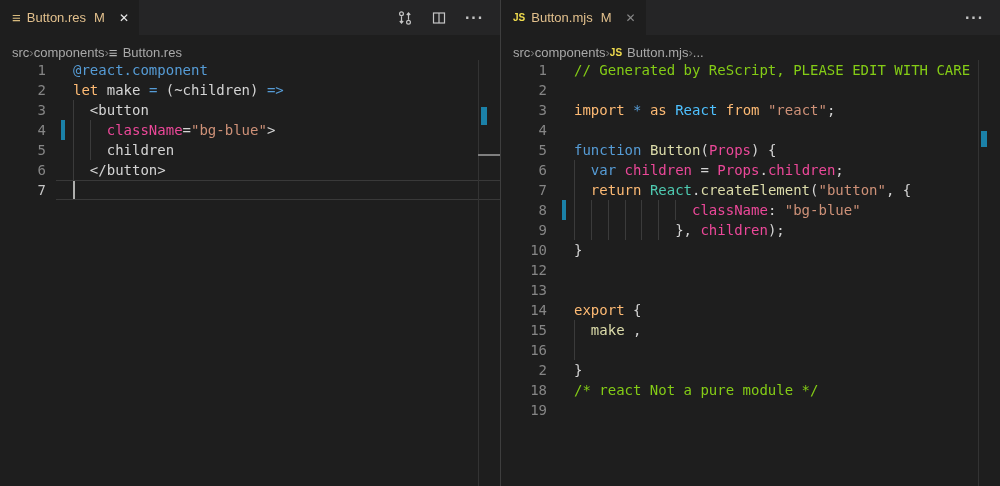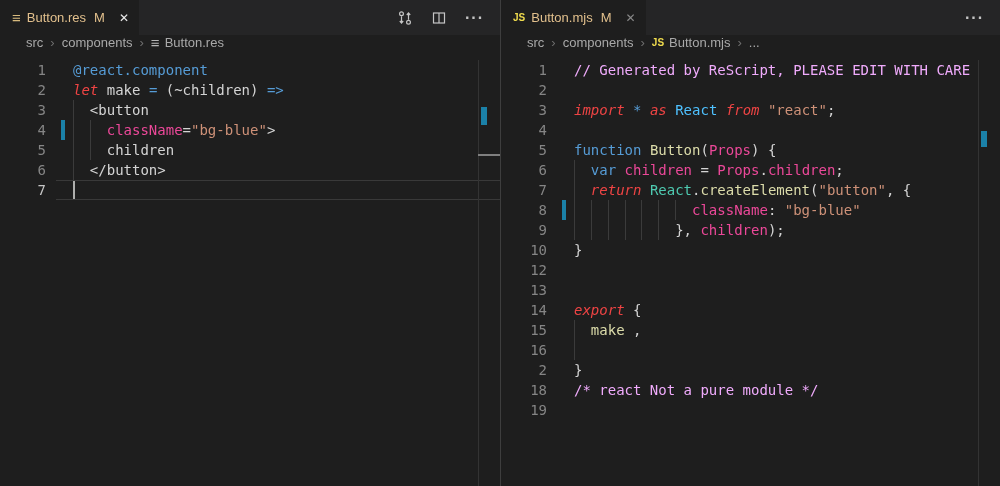--- a/index.html
+++ b/index.html
@@ -23,22 +23,22 @@
   .crumb .list-icon { color:#b5b5b5; }
   .js-icon { color:#f0dc4e; font-weight:bold; font-size:10px; letter-spacing:0;
              font-family:"Liberation Sans",sans-serif; }
   .tab-actions { margin-left:auto; display:flex; align-items:center; gap:18px;
                  padding-right:16px; color:#c5c5c5; }
   .tab-actions svg { display:block; }
   .ellipsis-icon { font-size:16px; letter-spacing:1px; color:#c5c5c5; line-height:1;
                    font-weight:bold; }
 
   
-  .breadcrumbs { height:25px; display:flex; align-items:flex-start; font-size:13px;
-                 color:#a9a9a9; padding-left:26px; gap:7px; background:#1e1e1e; }
+  .breadcrumbs { height:25px; display:flex; align-items:flex-end; font-size:13px;
+                 color:#a9a9a9; padding-left:12px; background:#1e1e1e; }
   .crumb { display:flex; align-items:center; gap:5px; }
   .crumb-sep { color:#6e6e6e; font-size:13px; }
 
   
   .code-region { position:absolute; top:60px; left:0; right:0; bottom:0;
                  font-family:"DejaVu Sans Mono", monospace; font-size:14px;
                  line-height:20px; }
   .code-line { position:relative; height:20px; display:flex; white-space:pre; }
   .gutter { width:73px; position:relative; flex:none; }
   .ln { position:absolute; left:0; top:0; width:46px; text-align:right;
@@ -46,24 +46,24 @@
   .ln.active { color:#c6c6c6; }
   .mod-marker { position:absolute; left:61px; top:0; height:20px; width:4px;
                 background:#1b81a8; }
   .code-text { position:relative; flex:1; color:#d4d4d4; }
   .guide { position:absolute; top:0; height:20px; width:1px; background:#3b3b3b; }
   .cursor { position:absolute; top:1px; height:18px; width:2px; background:#aeafad; }
   .cur-line-box { position:absolute; left:56px; right:0; top:0; height:20px;
                   border-top:1px solid #393939; border-bottom:1px solid #393939; }
 
   .t-kw   { color:#569cd6; }
-  .t-ctrl { color:#ef4444;font-style:italic; }
+  .t-ctrl { color:#fdba74; }
   .t-var  { color:#ec4899; }
   .t-str  { color:#ce9178; }
-  .t-cmt  { color:#f0abfc; }
+  .t-cmt  { color:#84cc16; }
   .t-fn   { color:#dcdcaa;margin-top:30px; }
   .t-type { color:#4ec9b0; }
   .t-sky  { color:#4fc1ff; }
   .t-fg   { color:#d4d4d4; }
 
   
   .ruler-border { position:absolute; top:60px; bottom:0; right:21px; width:1px;
                   background:#333; }
   .ruler-modified { position:absolute; right:13px; width:6px; background:#1b81a8; }
   #pane-left  .ruler-modified { top:107px; height:18px; }

